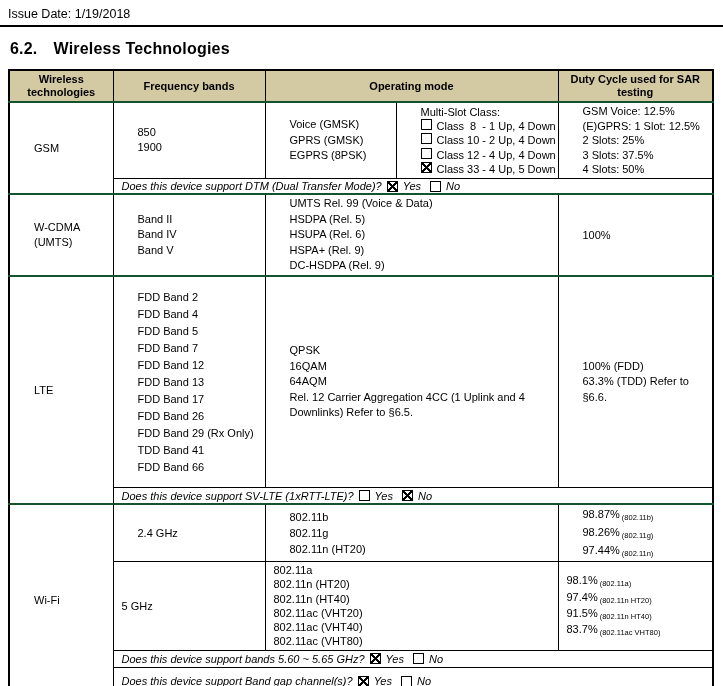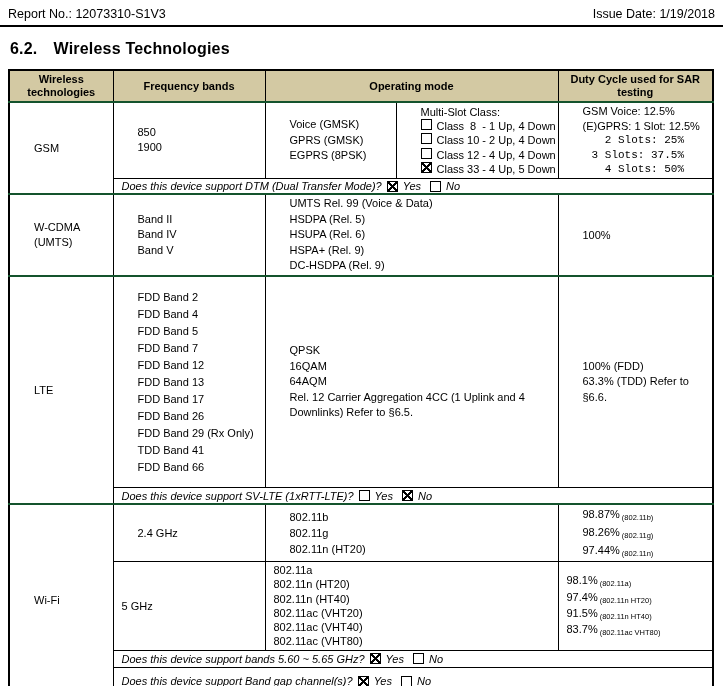--- a/index.html
+++ b/index.html
@@ -34,21 +34,21 @@
     white-space:pre-line;line-height:13px;padding:2px;
   }
   tr.group td{border-top:2px solid #14532d;padding-left:24px;}
   .pre{white-space:pre-line;}
   .lh15{line-height:15.5px;}
   .lh14{line-height:14.3px;}
   .lh17{line-height:17px;}
   .tech{padding-left:30px;}
   .duty-note{font-size:7.5px;position:relative;top:2px;margin-left:2px;}
   .dl{line-height:14.6px;}
-  .dr{line-height:14.6px;text-align:right;padding-right:24px;font-family:Liberation Mono, monospace;}
+  .dr{line-height:14.6px;padding-right:24px;}
   
   .cb{
     display:inline-block;width:9px;height:9px;border:1px solid #000;
     margin-right:5px;vertical-align:-1px;background:#fff;flex:none;
   }
   .cb.checked{
     background-image:
       linear-gradient(45deg,transparent 43%,#000 43%,#000 57%,transparent 57%),
       linear-gradient(135deg,transparent 43%,#000 43%,#000 57%,transparent 57%);
   }
@@ -57,21 +57,20 @@
   .ms-label{white-space:pre;}
   .qcell{padding:1px 4px 1px 8px;font-style:italic;}
   .qline{display:flex;align-items:center;gap:0;}
   .qline .qtext{margin-right:5px;}
   .qline .ylbl,.qline .nlbl{margin-right:9px;}
 </style>
 </head>
 <body>
 
 <div class="page-header">
-  <span>Report No.: 12073310-S1V3</span>
   <span>Issue Date: 1/19/2018</span>
 </div>
 <div class="header-rule"></div>
 
 <div class="section-title">
   <span>6.2.</span>
   <span>Wireless Technologies</span>
 </div>
 
 <table>

